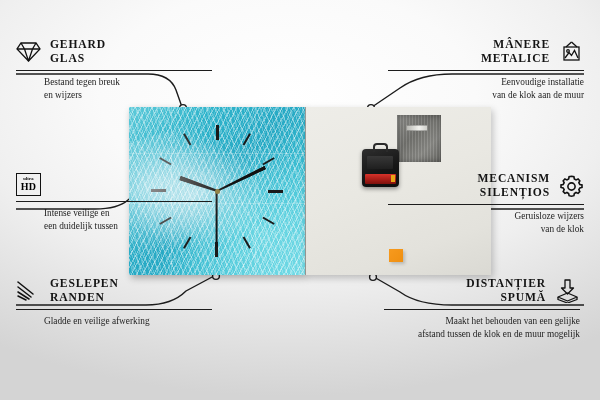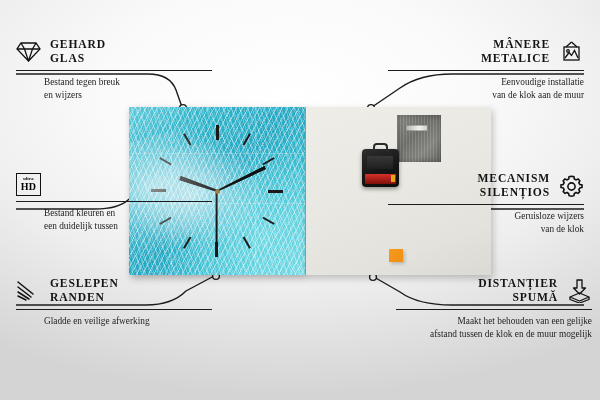--- a/index.html
+++ b/index.html
@@ -212,21 +212,21 @@
   <div class="feat left" style="left:16px; top:172px;">
     <div class="fhead">
       <span class="ficon">
         <span class="hdbox">
           <span class="u">ultra</span>
           <span class="h">HD</span>
         </span>
       </span>
     </div>
     <div class="rule"></div>
-    <div class="fdesc"><span>Bestand kleuren en</span><br><span>een duidelijk tussen</span></div>
+    <div class="fdesc"><span>Intense veilige en</span><br><span>een duidelijk tussen</span></div>
   </div>
 
   <div class="feat left" style="left:16px; top:277px;">
     <div class="fhead">
       <span class="ficon">
         <svg width="25" height="22" viewBox="0 0 25 22" stroke="#111" stroke-width="1.5" fill="none" stroke-linecap="round">
           <path d="M2 2 L17 14"></path>
             <path d="M2 7 L15 17"></path>
             <path d="M2 12 L13 19"></path>
             <path d="M2 16 L10 20"></path>
@@ -262,21 +262,21 @@
           <path d="M6 17 L10 11.5 L12.5 14.5 L15.5 9.5 L19 17"></path>
           <circle cx="9" cy="10" r="1.3"></circle>
         </svg>
       </span>
       <span class="ftitle"><span>MÂNERE</span><br><span>METALICE</span></span>
     </div>
     <div class="rule"></div>
     <div class="fdesc"><span>Eenvoudige installatie</span><br><span>van de klok aan de muur</span></div>
   </div>
 
-  <div class="feat right" style="left:396px; top:277px; width:196px;">
+  <div class="feat right" style="left:384px; top:277px; width:196px;">
     <div class="fhead">
       <span class="ficon">
         <svg width="25" height="24" viewBox="0 0 25 24" fill="none" stroke="#111" stroke-width="1.3" stroke-linejoin="round">
           <path d="M10 1 H15 V9 H18.5 L12.5 15 L6.5 9 H10 Z"></path>
           <path d="M12.5 14 L22 18 L12.5 22 L3 18 Z"></path>
           <path d="M3 18 V20.5 L12.5 24 L22 20.5 V18"></path>
         </svg>
       </span>
       <span class="ftitle"><span>DISTANȚIER</span><br><span>SPUMĂ</span></span>
     </div>

